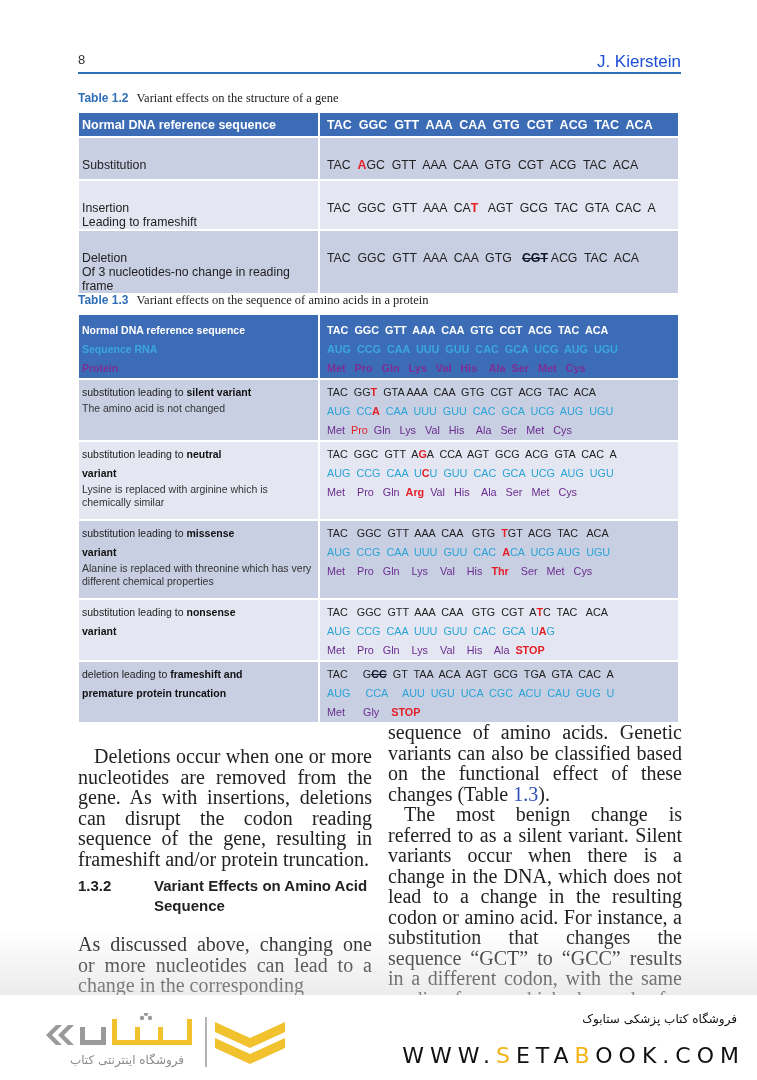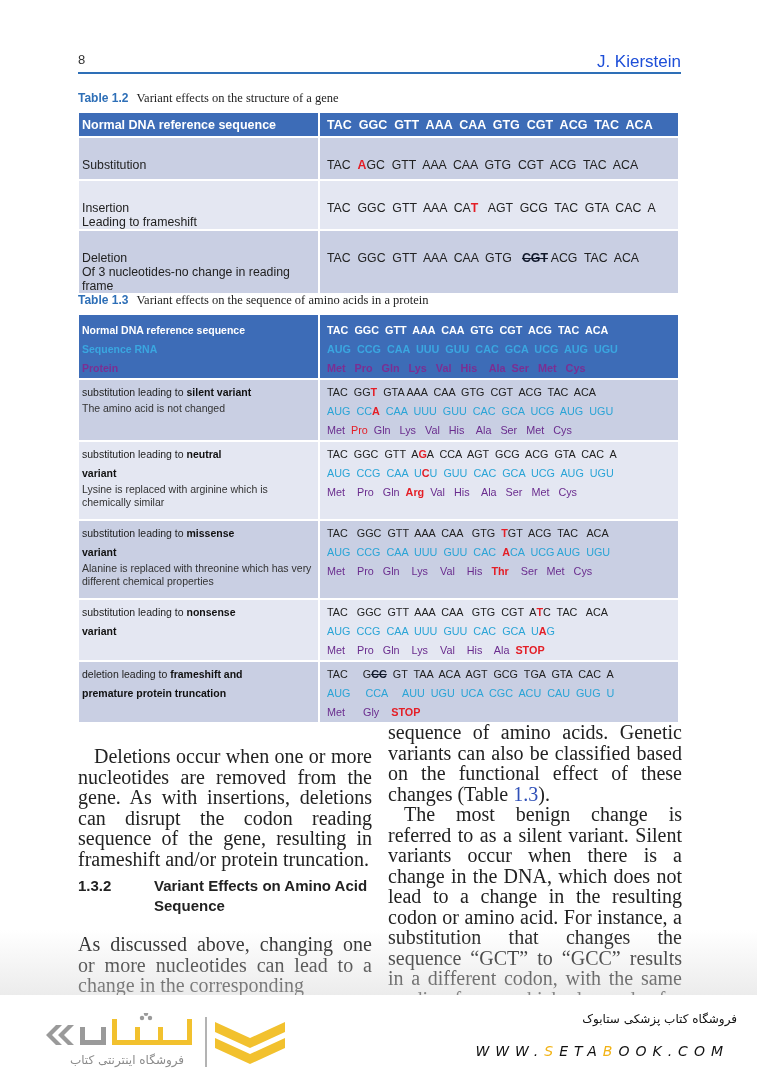--- a/index.html
+++ b/index.html
@@ -59,21 +59,21 @@
   .section-h .ttl { display: block; margin-left: 76px; }
   #colL2 { left: 78px; top: 934px; }
 
   .fade { position: absolute; left: 0; top: 930px; width: 757px; height: 65px; background: linear-gradient(to bottom, rgba(255,255,255,0) 0%, rgba(220,220,220,0.55) 100%); pointer-events: none; }
   .footer { position: absolute; left: 0; top: 995px; width: 757px; height: 85px; background: #ffffff; }
   .logo-chevron { position: absolute; left: 213px; top: 25px; }
   .logo-divider { position: absolute; left: 205px; top: 22px; width: 2px; height: 50px; background: #b3b3b3; }
   .logo-mark { position: absolute; left: 40px; top: 18px; width: 160px; height: 44px; }
   .logo-sub { position: absolute; left: 52px; top: 58px; width: 150px; font-family: "DejaVu Sans", sans-serif; font-size: 12px; color: #8c8c8c; text-align: center; direction: rtl; }
   .shop-fa { position: absolute; right: 20px; top: 17px; font-family: "DejaVu Sans", sans-serif; font-size: 12px; color: #111; direction: rtl; }
-  .shop-url { position: absolute; right: 28px; top: 48px; font-family: "DejaVu Sans", sans-serif; font-size: 14px; letter-spacing: 6px; color: #111; font-style: italic; }
+  .shop-url { position: absolute; right: 12px; top: 48px; font-family: "DejaVu Sans", sans-serif; font-size: 22px; letter-spacing: 6px; color: #111; }
   .shop-url .hl { color: #f2b315; }
 </style>
 </head>
 <body>
 
 <div class="page-header">
   <span class="page-num">8</span>
   <span class="page-author">J. Kierstein</span>
 </div>
 <div class="header-rule"></div>

